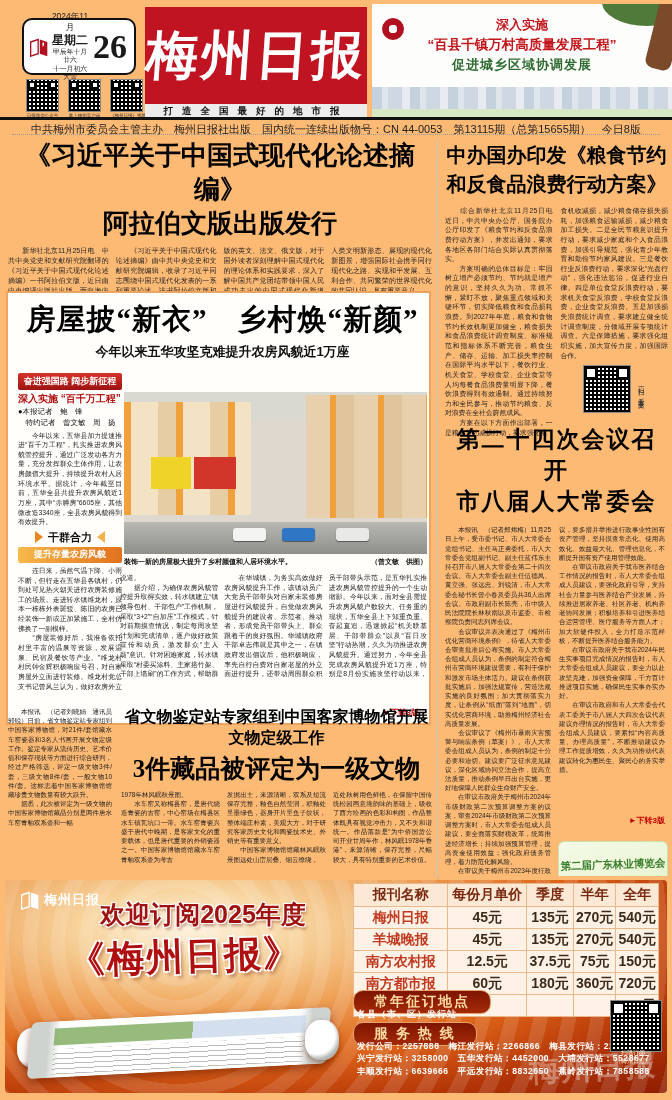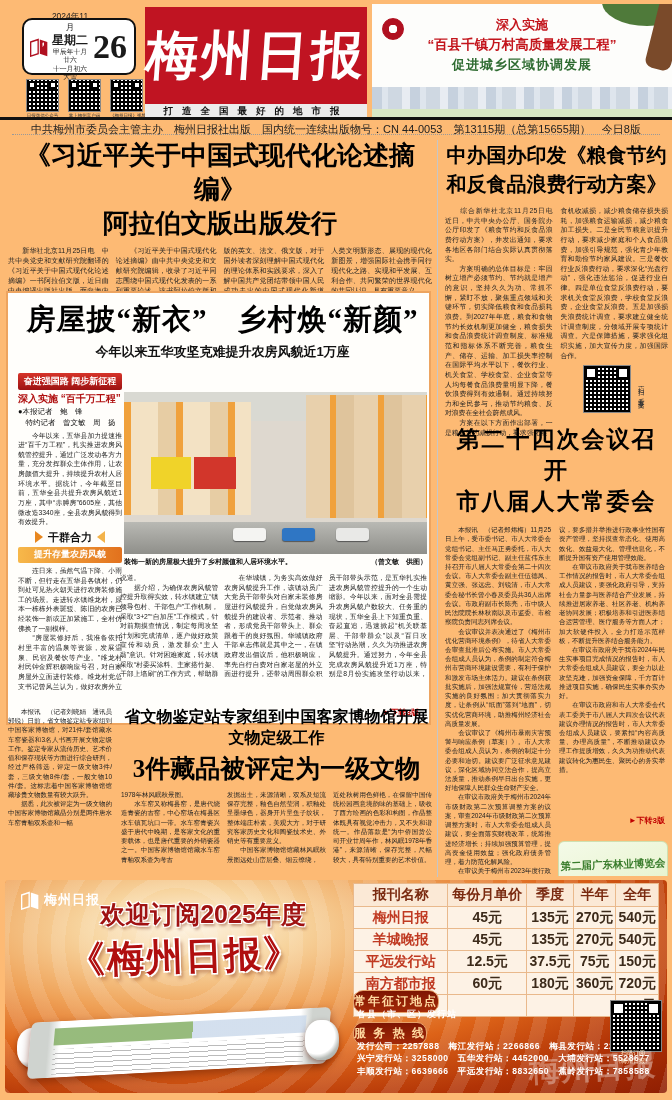--- a/index.html
+++ b/index.html
@@ -148,21 +148,21 @@
   .ad-roll{position:absolute;width:34px;height:40px;border-radius:45%;
       background:radial-gradient(circle at 35% 40%, #fff 0 55%, #b9bdb9 70%, #8d918d 100%);box-shadow:0 3px 6px rgba(90,20,0,.5);}
   .ad-roll.l{left:12px;top:148px;}
   .ad-roll.r{left:300px;top:140px;}
   .ad-table{position:absolute;left:348px;top:3px;width:306px;border-collapse:separate;border-spacing:1px;
       background:#e9b98c;font-size:14px;}
   .ad-table th{background:#fbe9d6;color:#7a2a10;font-weight:bold;padding:2px 0;}
   .ad-table td{background:#fdf2e5;text-align:center;padding:1.5px 0;color:#3c2a1a;font-weight:bold;}
   .ad-table td.lbl{color:#c03a22;}
   .ad-badge{position:absolute;background:linear-gradient(#7e1502,#a42a08);border:1px solid #e7a26a;border-radius:10px;
-      color:#ffd9a0;font-weight:bold;font-size:12px;padding:2px 0;letter-spacing:2px;}
+      color:#ffd9a0;font-weight:bold;font-size:14px;padding:2px 20px;letter-spacing:2px;}
   .b-loc{left:348px;top:110px;}
   .b-hot{left:348px;top:142px;}
   .ad-loc{position:absolute;left:352px;top:128px;color:#fff;font-size:9px;font-weight:bold;letter-spacing:1px;}
   .ad-phones{position:absolute;left:352px;top:160px;color:#fff;font-size:8.6px;font-weight:bold;line-height:1.45;letter-spacing:.5px;}
   .ad-qr{position:absolute;left:605px;top:120px;width:46px;height:46px;background-color:#fff;padding:2px;}
   .ad-qr-cap{position:absolute;left:598px;top:170px;width:60px;text-align:center;color:#ffe6c2;font-size:6px;line-height:1.3;}
   .ad-mark{position:absolute;right:10px;top:168px;font-size:30px;font-weight:900;font-family:"Liberation Serif",serif;
       color:rgba(255,255,255,.34);letter-spacing:2px;transform:rotate(-3deg);}
   .book-icon{width:22px;height:20px;}
 </style>
@@ -367,21 +367,21 @@
           <td>540元</td>
         </tr>
         <tr>
           <td class="lbl">羊城晚报</td>
           <td>45元</td>
           <td>135元</td>
           <td>270元</td>
           <td>540元</td>
         </tr>
         <tr>
-          <td class="lbl">平远发行站</td>
+          <td class="lbl">南方农村报</td>
           <td>12.5元</td>
           <td>37.5元</td>
           <td>75元</td>
           <td>150元</td>
         </tr>
         <tr>
           <td class="lbl">南方都市报</td>
           <td>60元</td>
           <td>180元</td>
           <td>360元</td>

